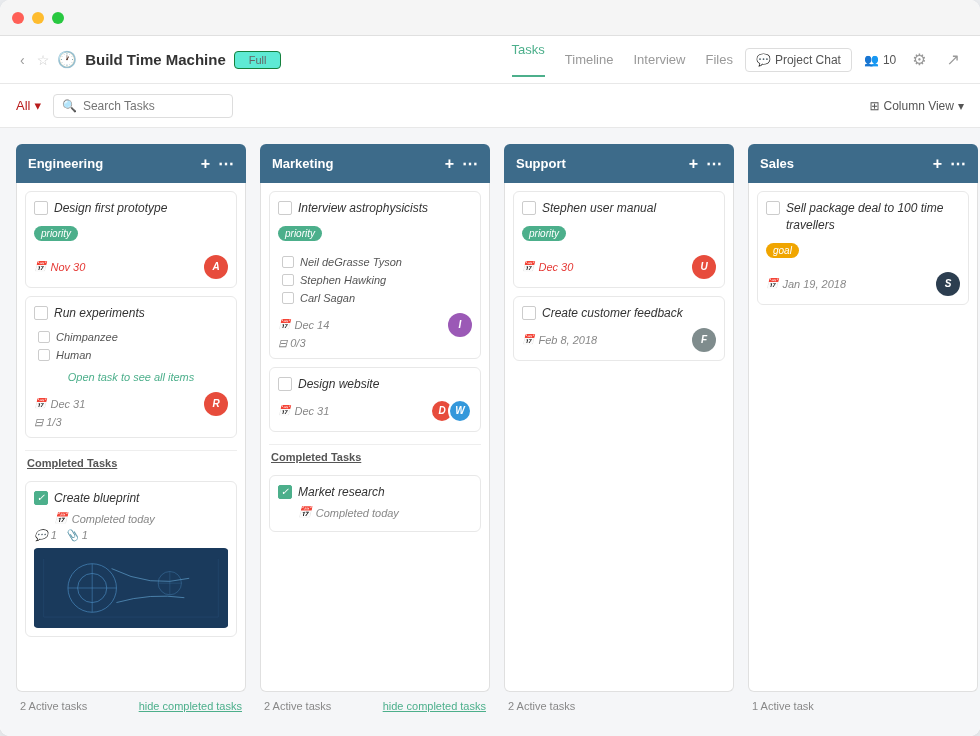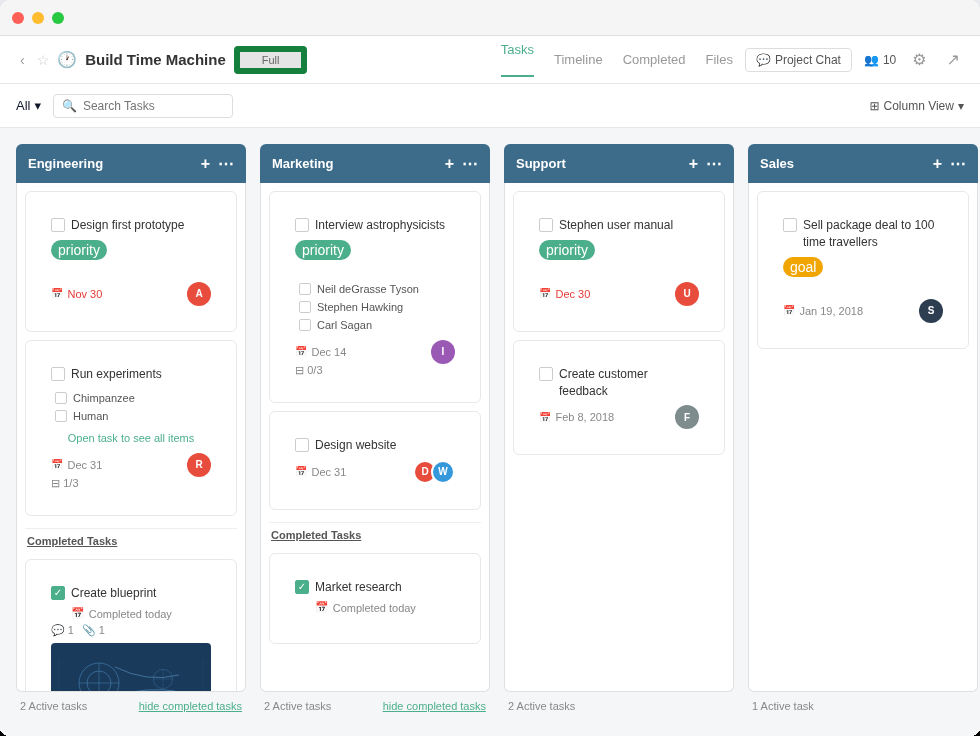--- a/index.html
+++ b/index.html
@@ -65,26 +65,26 @@
       padding: 4px;
     }
     .star-icon { color: #ccc; font-size: 14px; }
     .project-icon { font-size: 16px; }
     .project-title {
       font-size: 15px;
       font-weight: 600;
       color: #333;
     }
     .badge-full {
-      background: #e5e5e5;
-      border: 6px solid #15803d;
+      background: #5eead4;
+      border: 1px solid #15803d;
       border-radius: 4px;
       font-size: 11px;
       color: #666;
-      padding: 2px 22px;
+      padding: 2px 14px;
       cursor: pointer;
     }
     .topbar-nav {
       display: flex;
       align-items: center;
       gap: 20px;
     }
     .topbar-nav a {
       font-size: 13px;
       color: #999;
@@ -130,21 +130,21 @@
       height: 44px;
       display: flex;
       align-items: center;
       padding: 0 16px;
       border-bottom: 1px solid #e8e8e8;
       gap: 12px;
       flex-shrink: 0;
     }
     .filter-all {
       font-size: 13px;
-      color: #0f172a;
+      color: #b91c1c;
       cursor: pointer;
       display: flex;
       align-items: center;
       gap: 4px;
     }
     .search-box {
       display: flex;
       align-items: center;
       border: 1px solid #ddd;
       border-radius: 4px;
@@ -208,22 +208,23 @@
       overflow-y: auto;
       padding: 8px;
       display: flex;
       flex-direction: column;
       gap: 8px;
     }
     .task-card {
       background: #fff;
       border: 1px solid #e8e8e8;
       border-radius: 6px;
-      padding: 25px;
-      cursor: pointer;
+      padding: 8px;
+      cursor: pointer;
+      font-style: italic;
     }
     .task-title-row {
       display: flex;
       align-items: flex-start;
       gap: 6px;
       margin-bottom: 6px;
     }
     .task-checkbox {
       width: 14px;
       height: 14px;
@@ -241,25 +242,25 @@
       color: white;
       font-size: 10px;
     }
     .task-title {
       font-size: 12px;
       color: #333;
       line-height: 1.4;
     }
     .badge {
       display: inline-block;
-      font-size: 14px;
+      font-size: 10px;
       padding: 2px 7px;
       border-radius: 10px;
       font-weight: 500;
-      margin-bottom: 16px;
+      margin-bottom: 8px;
     }
     .badge-priority { background: #4caf8b; color: white; }
     .badge-goal { background: #f0a500; color: white; }
     .task-meta {
       display: flex;
       align-items: center;
       justify-content: space-between;
       margin-top: 6px;
     }
     .task-date {
@@ -395,21 +396,21 @@
       <div class="topbar-left">
         <span class="nav-arrow">‹</span>
         <span class="star-icon">☆</span>
         <span class="project-icon">🕐</span>
         <span class="project-title">Build Time Machine</span>
         <span class="badge-full">Full</span>
       </div>
       <div class="topbar-nav">
         <a class="active">Tasks</a>
         <a>Timeline</a>
-        <a>Completed</a>
+        <a>Interview</a>
         <a>Files</a>
       </div>
       <div class="topbar-right">
         <div class="project-chat-btn">
           <span>💬</span>
           <span>Project Chat</span>
         </div>
         <div class="members-btn">
           <span>👥</span>
           <span>10</span>

